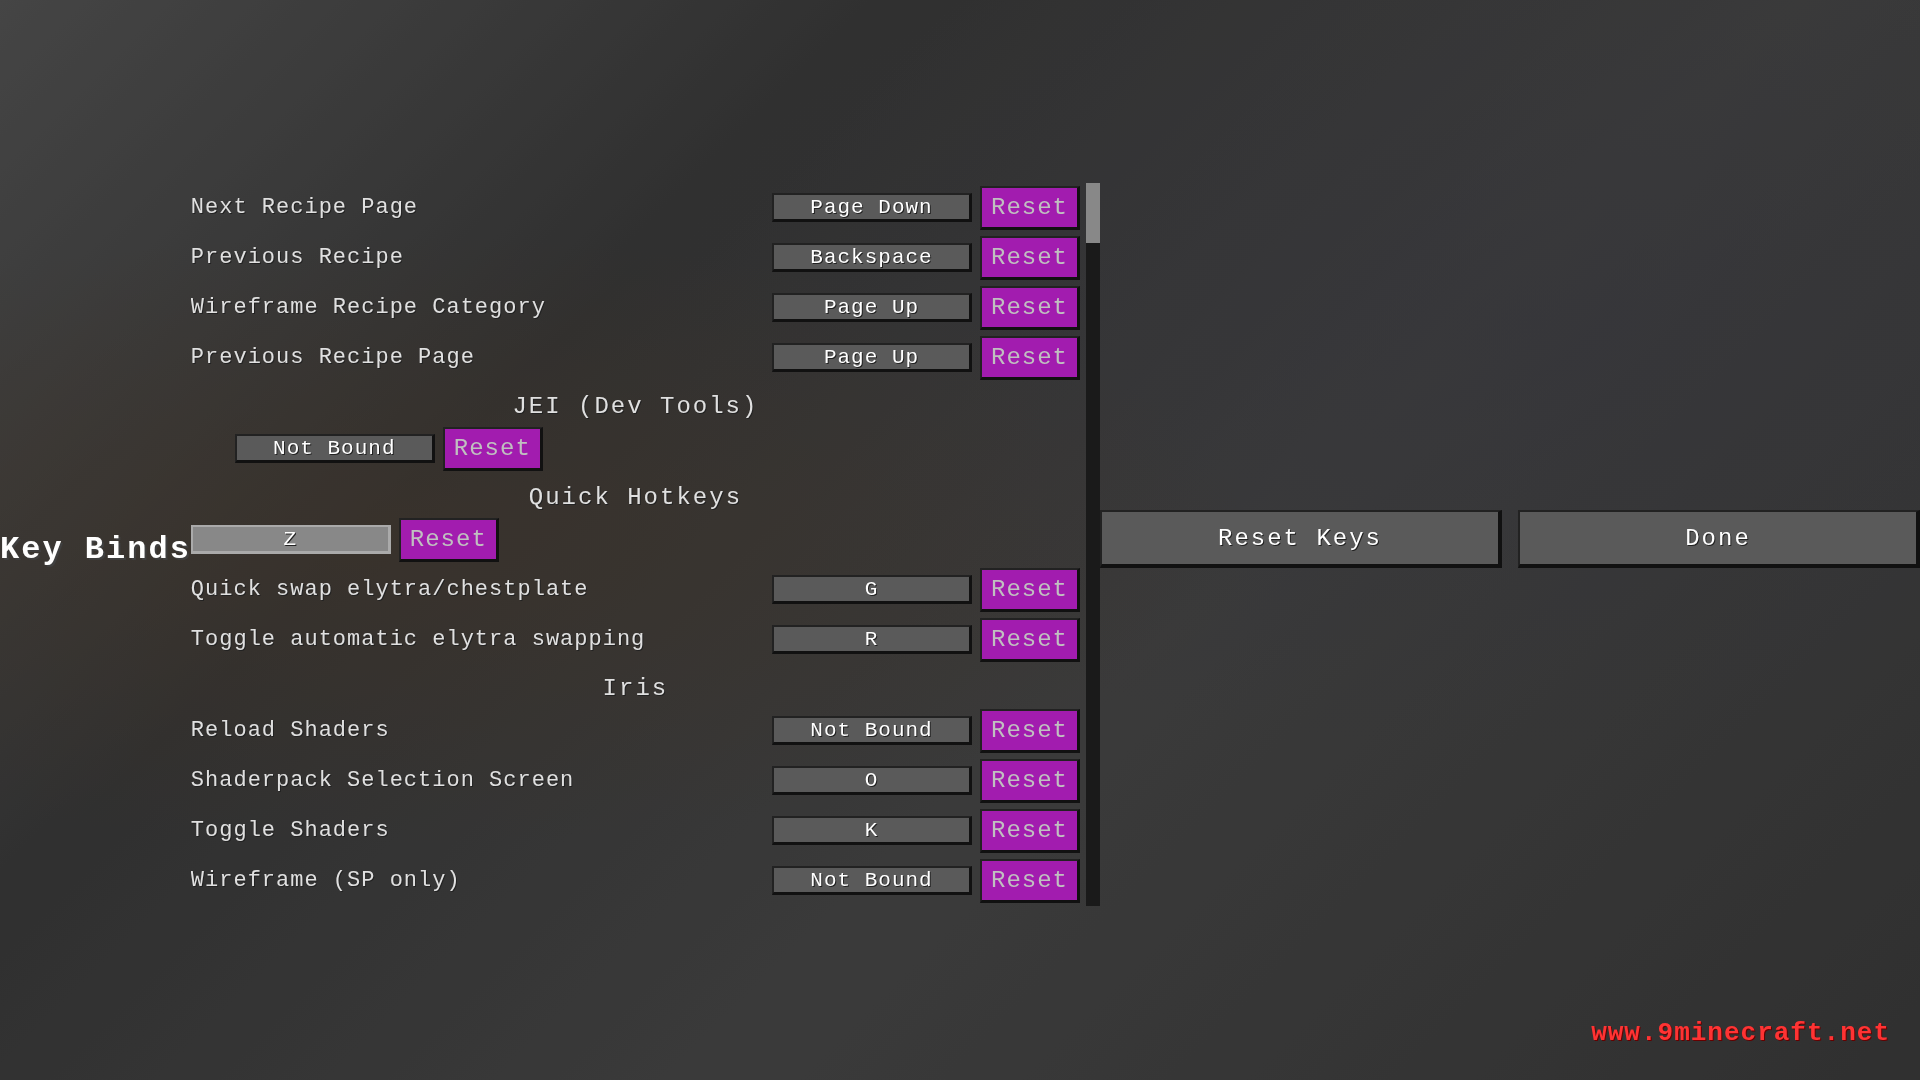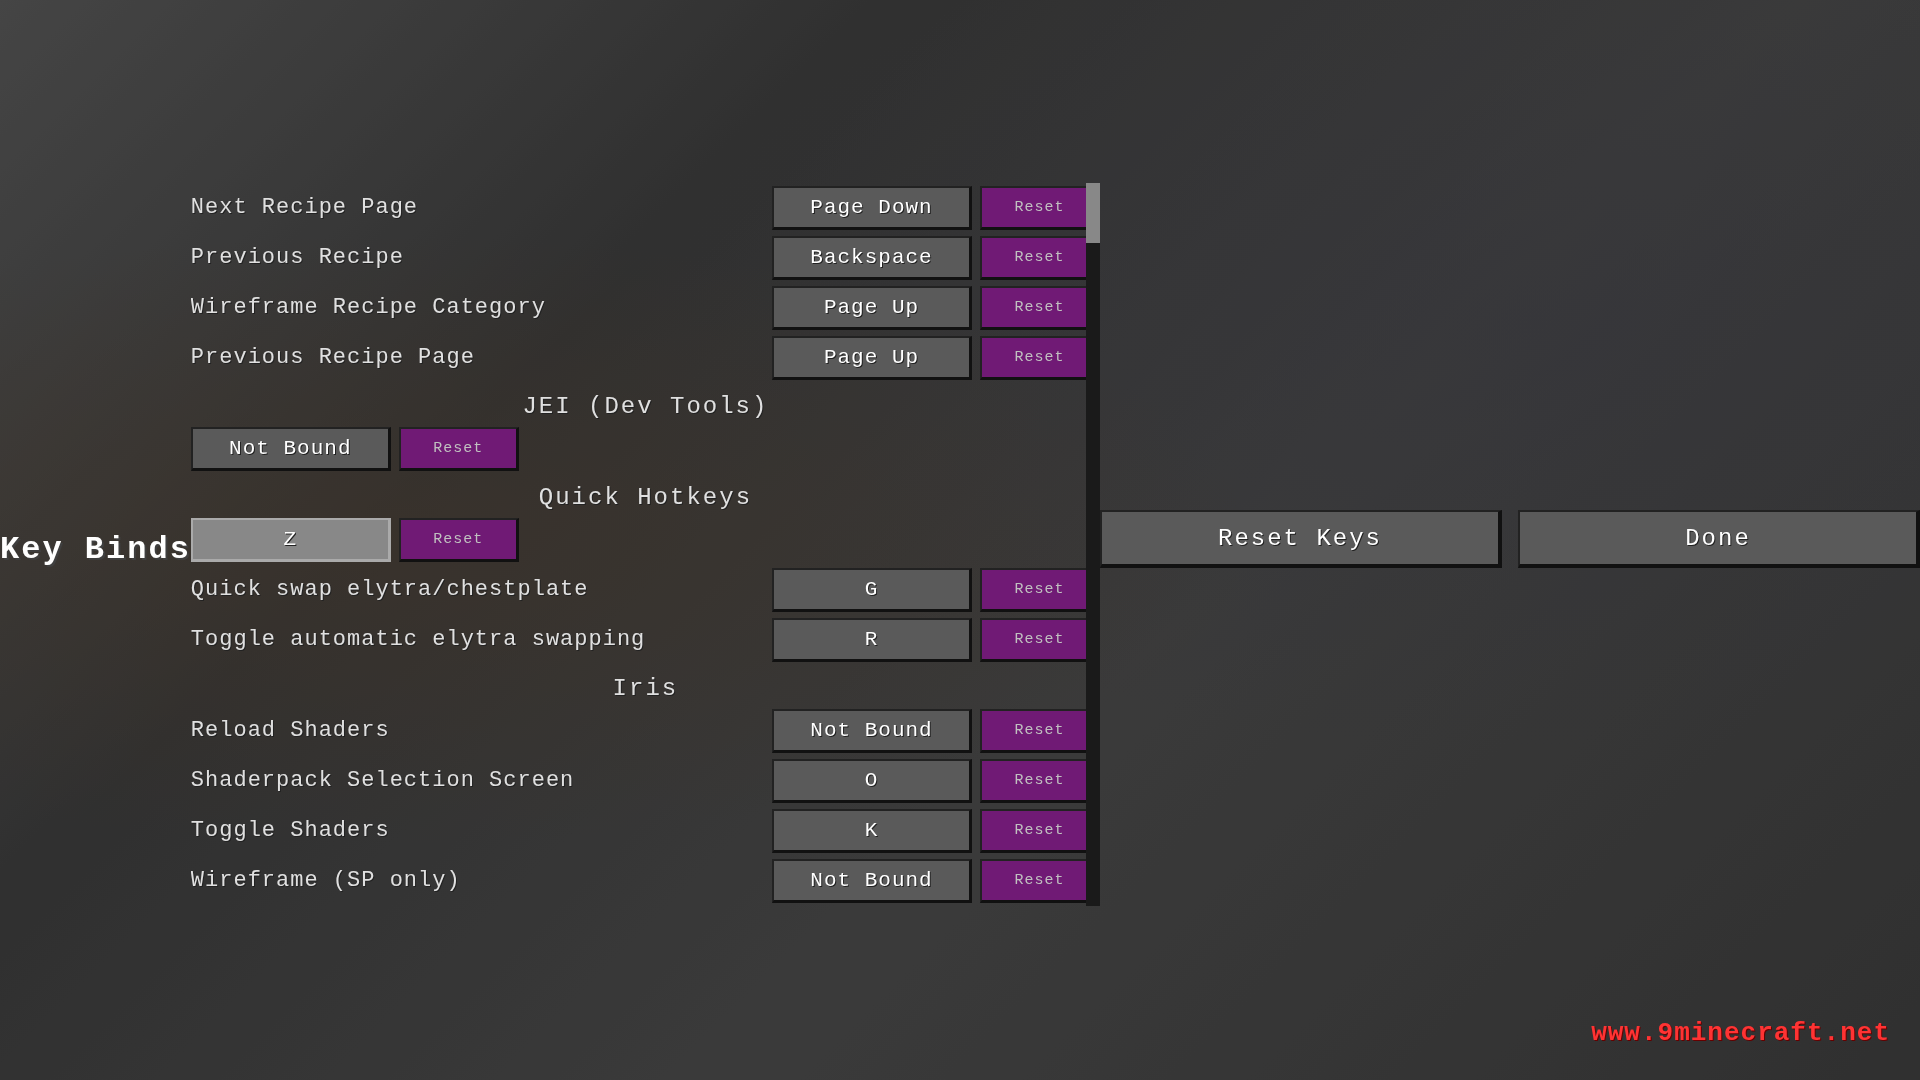--- a/index.html
+++ b/index.html
@@ -60,20 +60,21 @@
       margin-top: 8px;
       flex: 1;
       overflow: hidden;
       display: flex;
       flex-direction: column;
     }
 
     .scroll-area {
       flex: 1;
       overflow: hidden;
+      padding-right: 20px;
       position: relative;
     }
 
     .scrollbar {
       position: absolute;
       right: 0;
       top: 0;
       width: 14px;
       height: 100%;
       background: #1a1a1a;
@@ -92,21 +93,21 @@
       flex: 1;
       color: #e0e0e0;
       font-size: 22px;
       font-family: 'Courier New', monospace;
       letter-spacing: 1px;
       text-shadow: 1px 1px 0px #222;
     }
 
     .keybind-btn {
       width: 200px;
-      height: 44px;
+      height: 29px;
       background: #5a5a5a;
       border: 2px solid #222;
       border-bottom: 3px solid #111;
       border-right: 3px solid #111;
       color: #ffffff;
       font-size: 21px;
       font-family: 'Courier New', monospace;
       letter-spacing: 1px;
       text-align: center;
       cursor: pointer;
@@ -116,31 +117,32 @@
       justify-content: center;
     }
 
     .keybind-btn.highlighted {
       background: #888;
       border-color: #aaa;
     }
 
     .keybind-btn.not-bound {
       background: #5a5a5a;
+      margin-left: 44px;
     }
 
     .reset-btn {
-      width: 120px;
+      width: 100px;
       height: 44px;
-      background: #701a75;
+      background: #a21caf;
       border: 2px solid #222;
       border-bottom: 3px solid #111;
       border-right: 3px solid #111;
       color: #c0c0c0;
-      font-size: 15px;
+      font-size: 24px;
       font-family: 'Courier New', monospace;
       letter-spacing: 1px;
       text-align: center;
       cursor: pointer;
       margin-left: 8px;
       display: flex;
       align-items: center;
       justify-content: center;
     }
 

